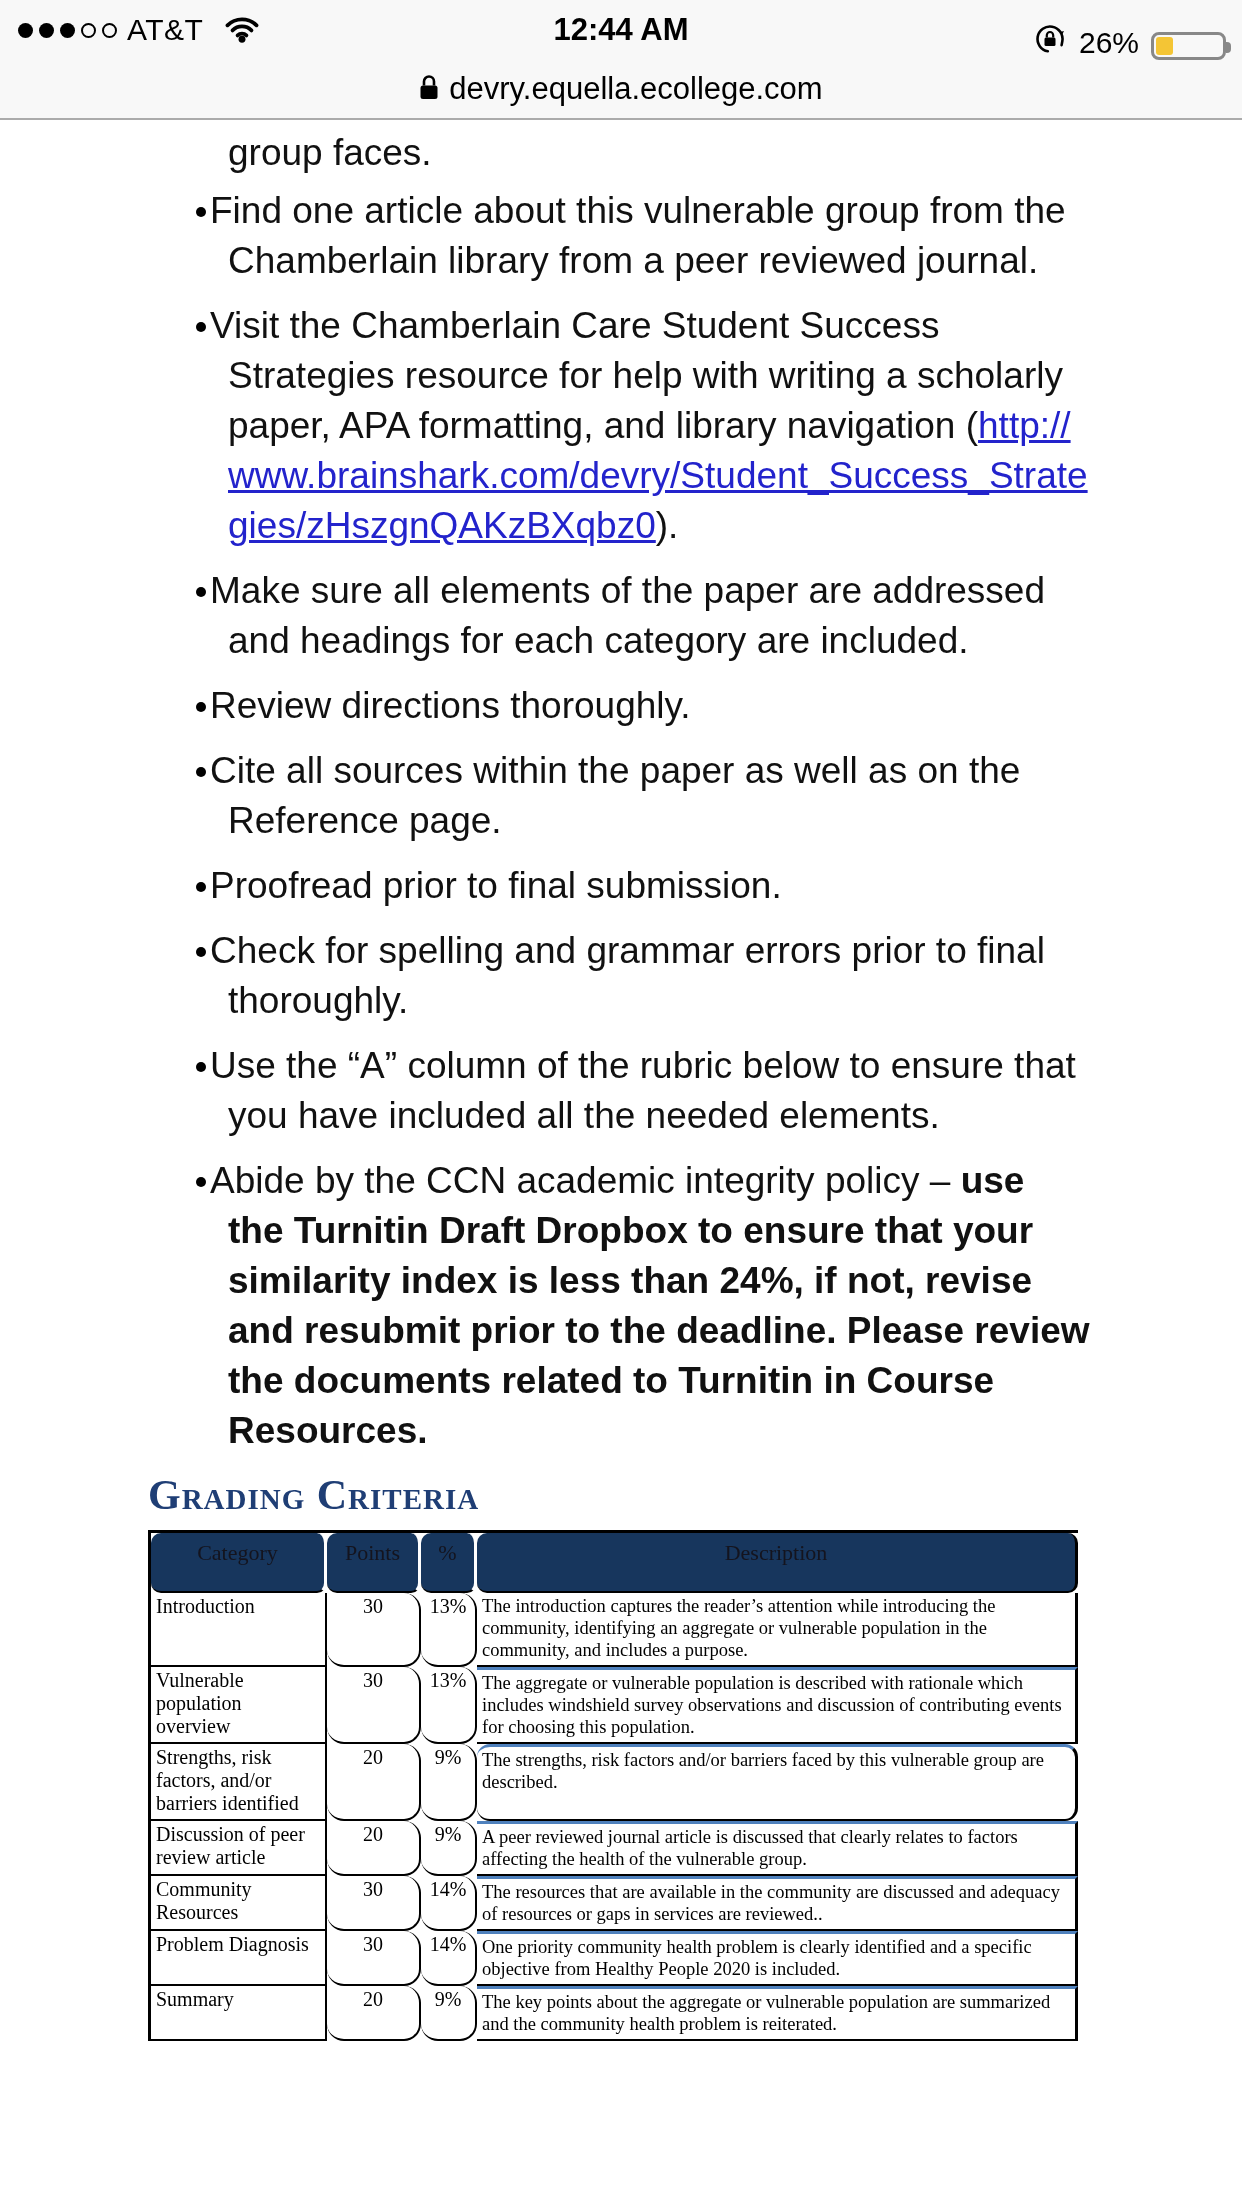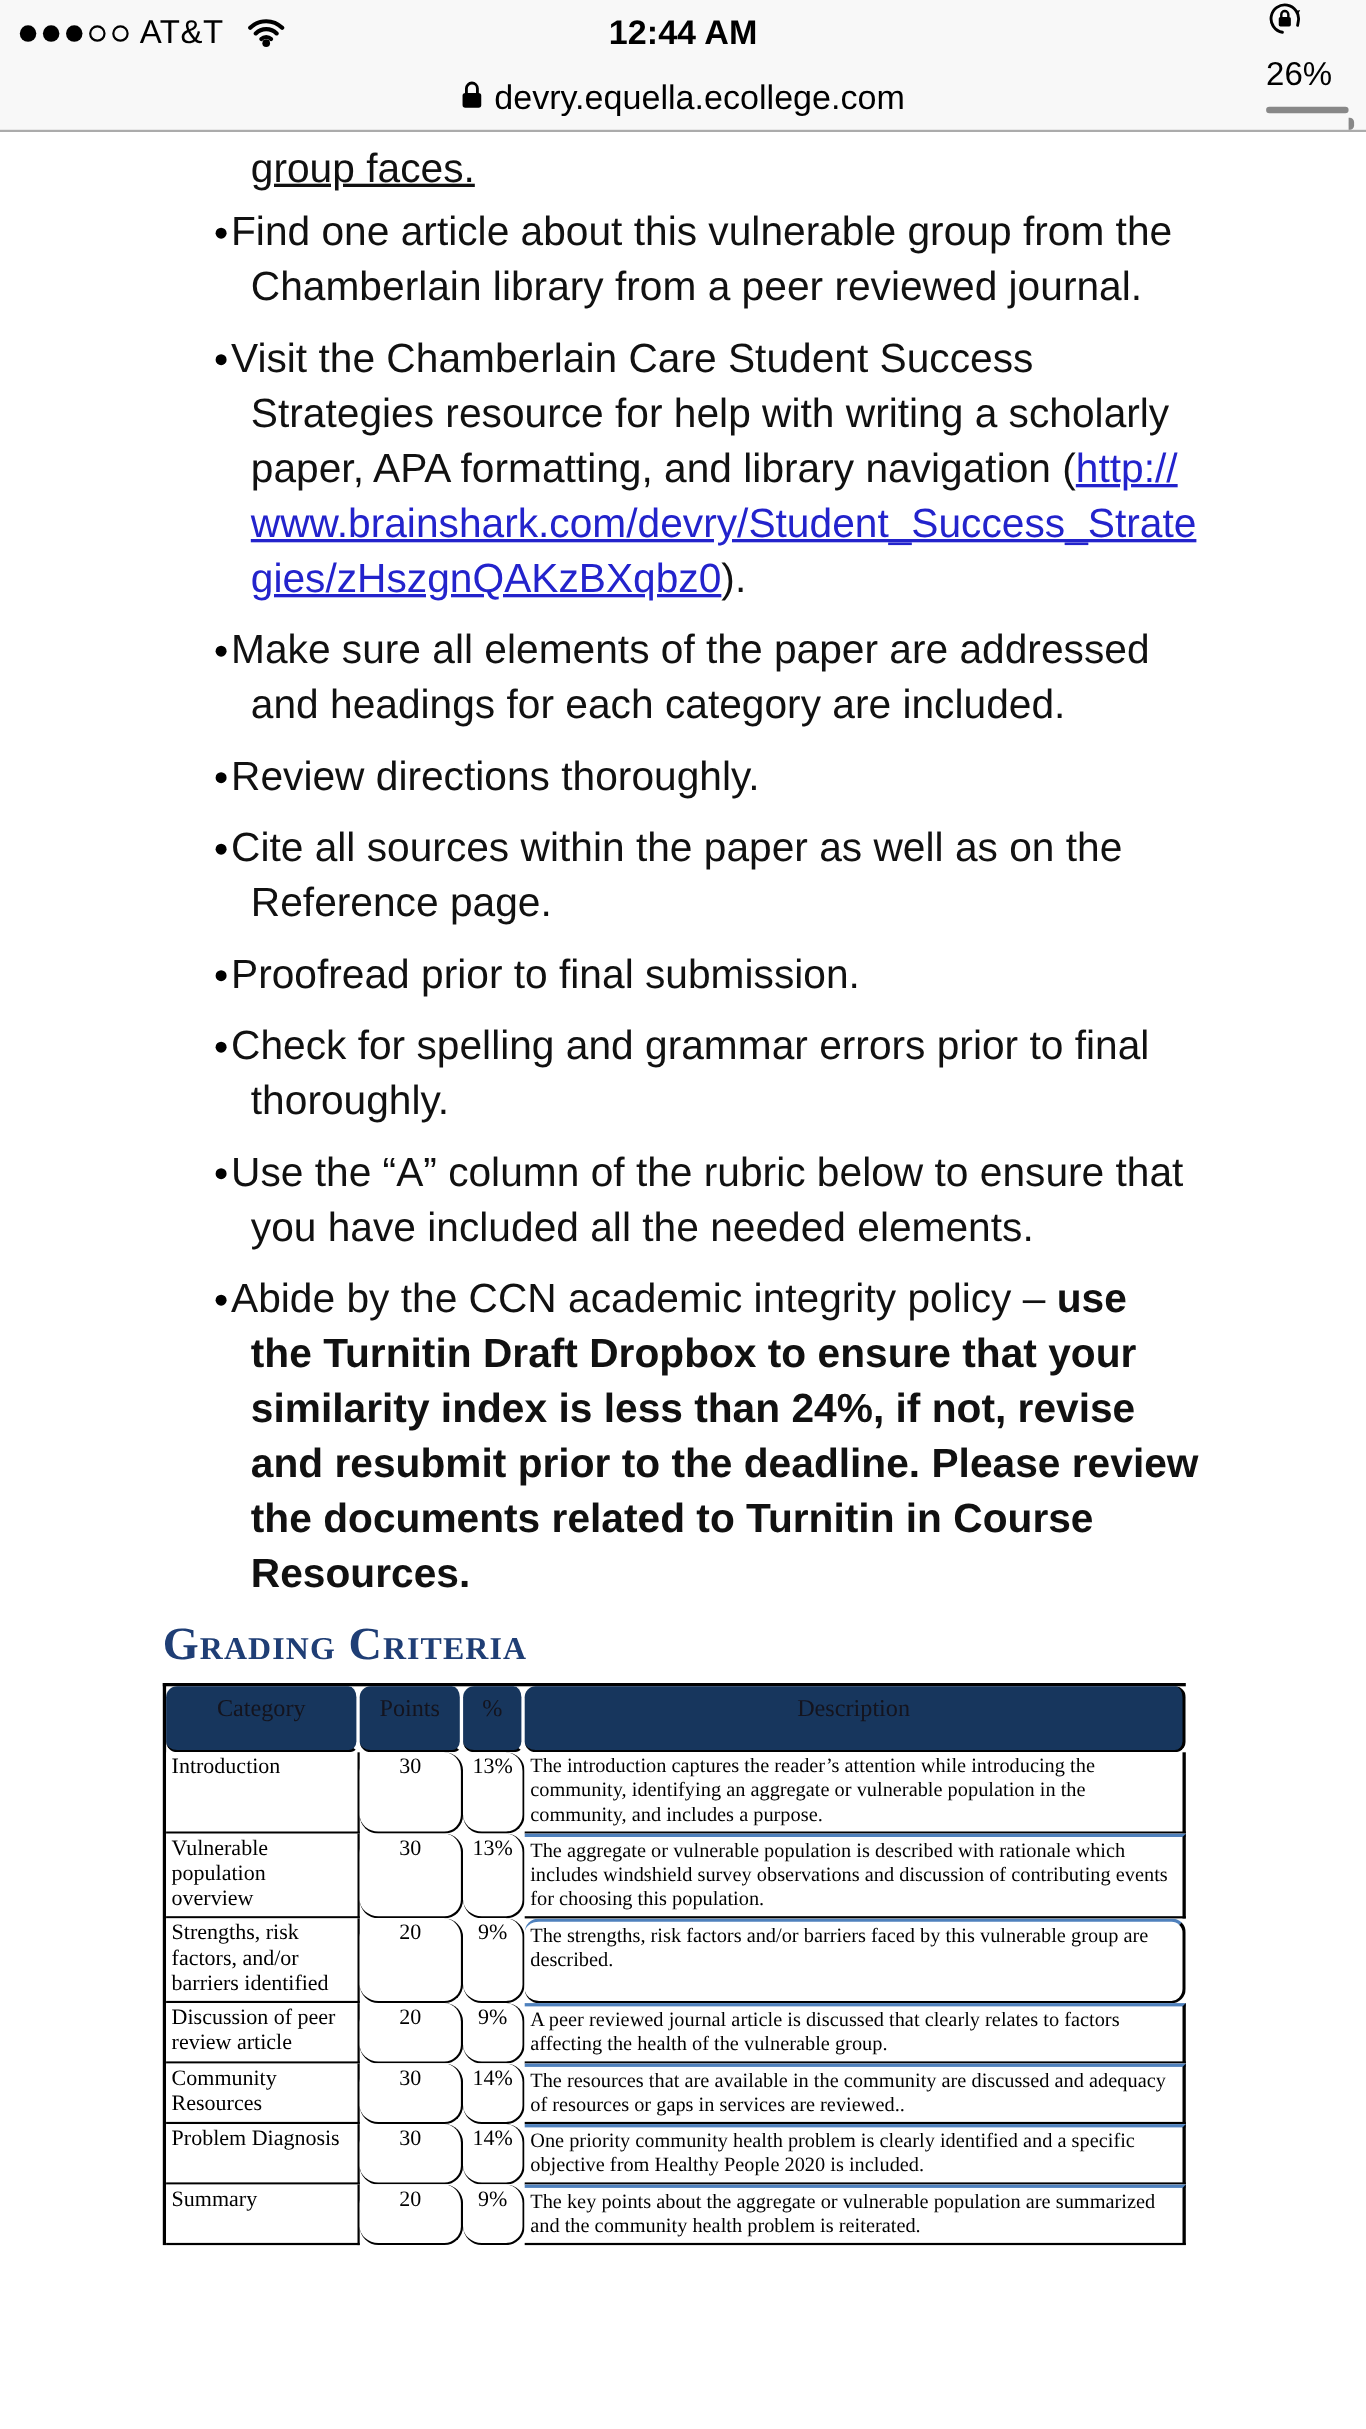--- a/index.html
+++ b/index.html
@@ -18,35 +18,35 @@
   .sig-dots { display:flex; align-items:center; gap:6px; margin-right:10px; }
   .sig-dot { width:15px; height:15px; border-radius:50%; box-sizing:border-box; }
   .sig-dot.filled { background:#000; }
   .sig-dot.empty { border:2px solid #000; background:transparent; }
   .carrier { font-size:30px; color:#000; margin-right:20px; letter-spacing:0.5px; }
   .sb-time {
     position:absolute; left:0; right:0; top:0; height:60px;
     display:flex; align-items:center; justify-content:center;
     font-size:31px; font-weight:600; color:#000;
   }
-  .sb-right { position:absolute; right:16px; top:0; height:60px; display:flex; align-items:flex-start; gap:12px;flex-direction:column; }
+  .sb-right { position:absolute; right:16px; top:0; height:60px; display:flex; align-items:flex-end; gap:12px; }
   .batt-pct { font-size:30px; color:#000; }
   .battery { position:relative; width:75px; height:28px; border:3px solid rgba(0,0,0,0.45); border-radius:8px; box-sizing:border-box; }
   .battery-fill { position:absolute; left:2px; top:2px; bottom:2px; border-radius:3px; }
   .battery-nub { position:absolute; right:-8px; top:7px; width:5px; height:11px; background:rgba(0,0,0,0.45); border-radius:0 4px 4px 0; }
 
   .urlbar {
     position:absolute; top:60px; left:0; right:0; height:58px;
     display:flex; align-items:center; justify-content:center; gap:10px;
   }
   .url-text { font-size:31px; color:#000; }
 
   
   .page { position:absolute; top:122px; left:0; width:1242px; color:#111; }
-  .partial-line { margin:6px 152px 0 228px; font-size:37px; line-height:50px;text-decoration:underline; }
+  .partial-line { margin:6px 152px 0 228px; font-size:37px; line-height:50px; }
   ul.bullets { list-style:none; margin:8px 152px 0 194px; padding:0; }
   ul.bullets li {
     position:relative; padding-left:34px; text-indent:-18px;
     font-size:37px; line-height:50px; margin:0 0 15px 0;
   }
   ul.bullets li::before {
     content:""; position:absolute; left:2px; top:21px;
     width:10px; height:10px; border-radius:50%; background:#000;
   }
   ul.bullets .bold { font-weight:bold; }

